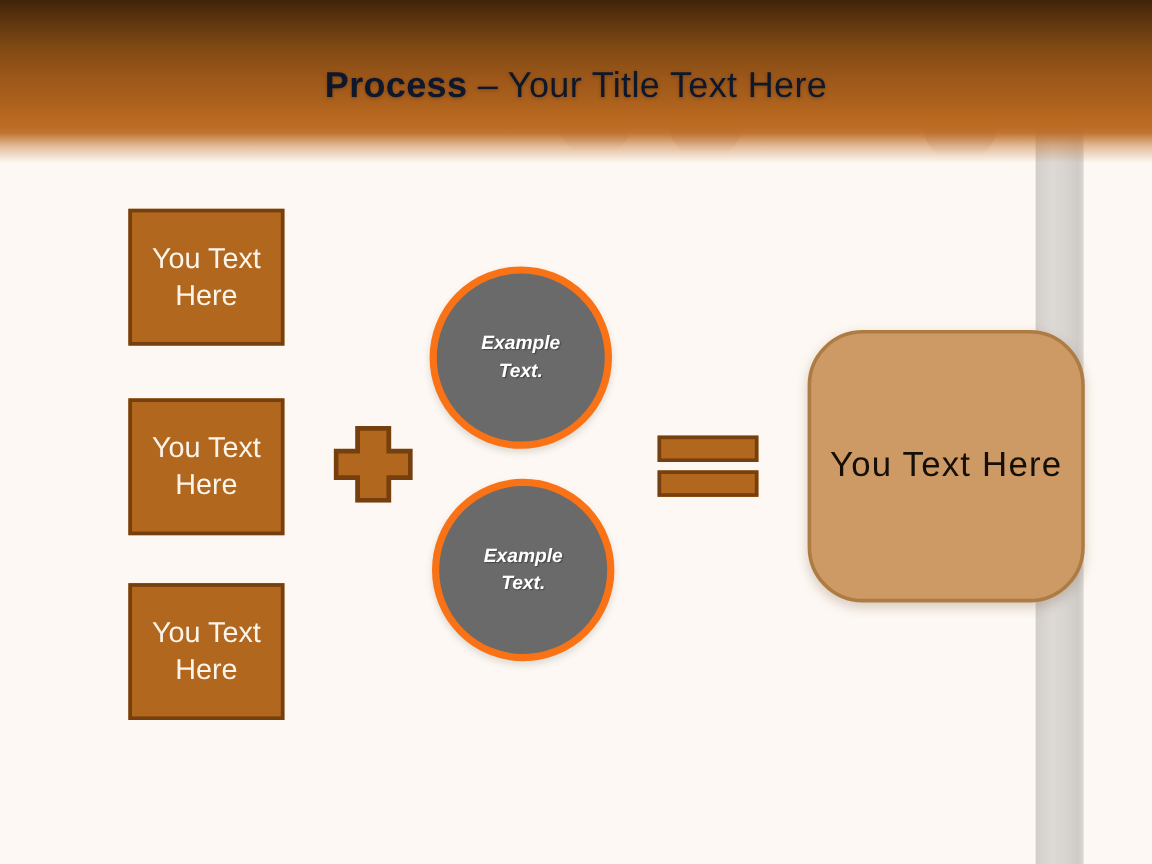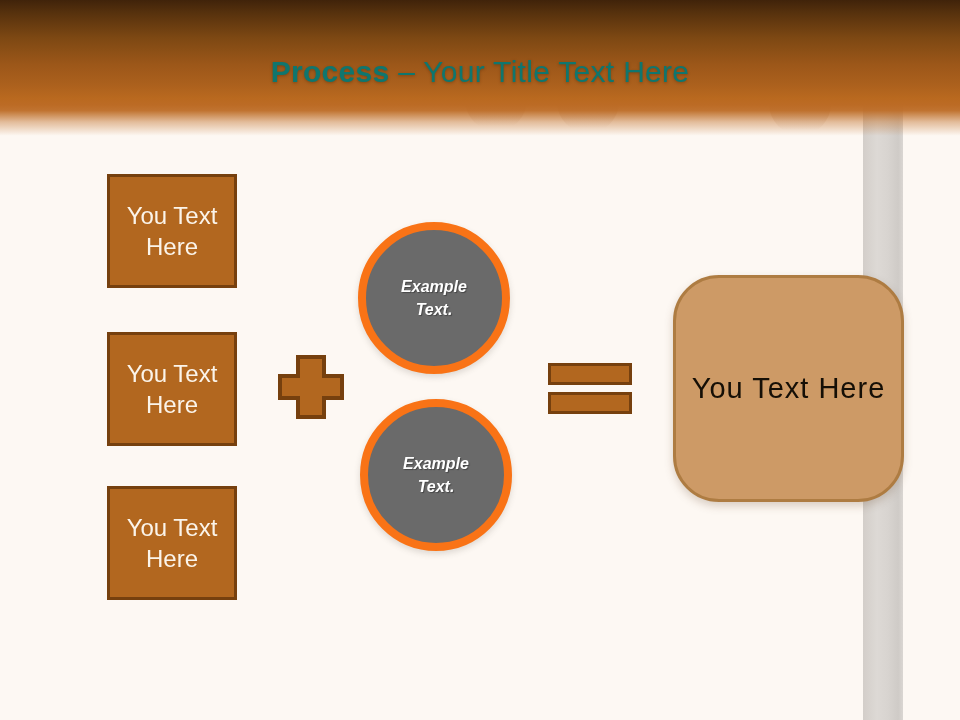--- a/index.html
+++ b/index.html
@@ -54,21 +54,21 @@
       rgba(189,108,38,0.95) 79%,
       rgba(194,113,43,0.45) 87%,
       rgba(199,119,49,0) 97%);
   }
   .title-row {
     position: absolute;
     top: 55px;
     left: 0;
     width: 100%;
     text-align: center;
-    color: #0f766e;
+    color: #0f172a;
     font-size: 30px;
     letter-spacing: 0.3px;
     text-shadow: 0 1px 3px rgba(55,28,5,0.35);
     white-space: pre;
   }
   .title-bold { font-weight: 700; }
   .title-rest { font-weight: 400; }
 
   
   .input-square {
@@ -105,21 +105,21 @@
     z-index: 2;
   }
 
   
   .gray-circle {
     position: absolute;
     width: 152px;
     height: 152px;
     border-radius: 50%;
     background: #6a6a6a;
-    border: 8px solid #f97316;
+    border: 6px solid #f97316;
     display: flex;
     align-items: center;
     justify-content: center;
     box-shadow: 0 3px 6px rgba(80,70,60,0.18);
     z-index: 2;
   }
   .gray-circle .circle-label {
     display: block;
     width: 92px;
     text-align: center;

